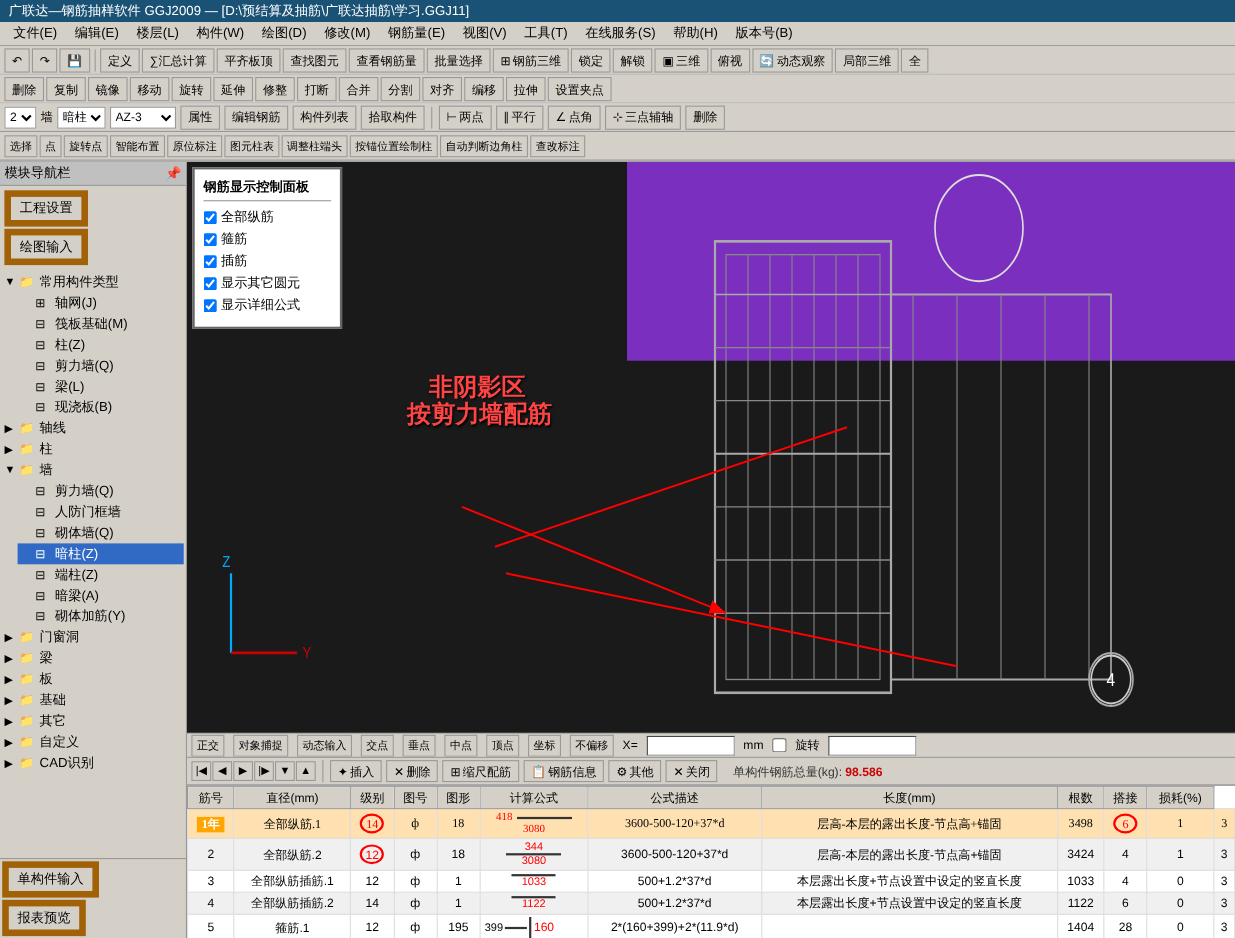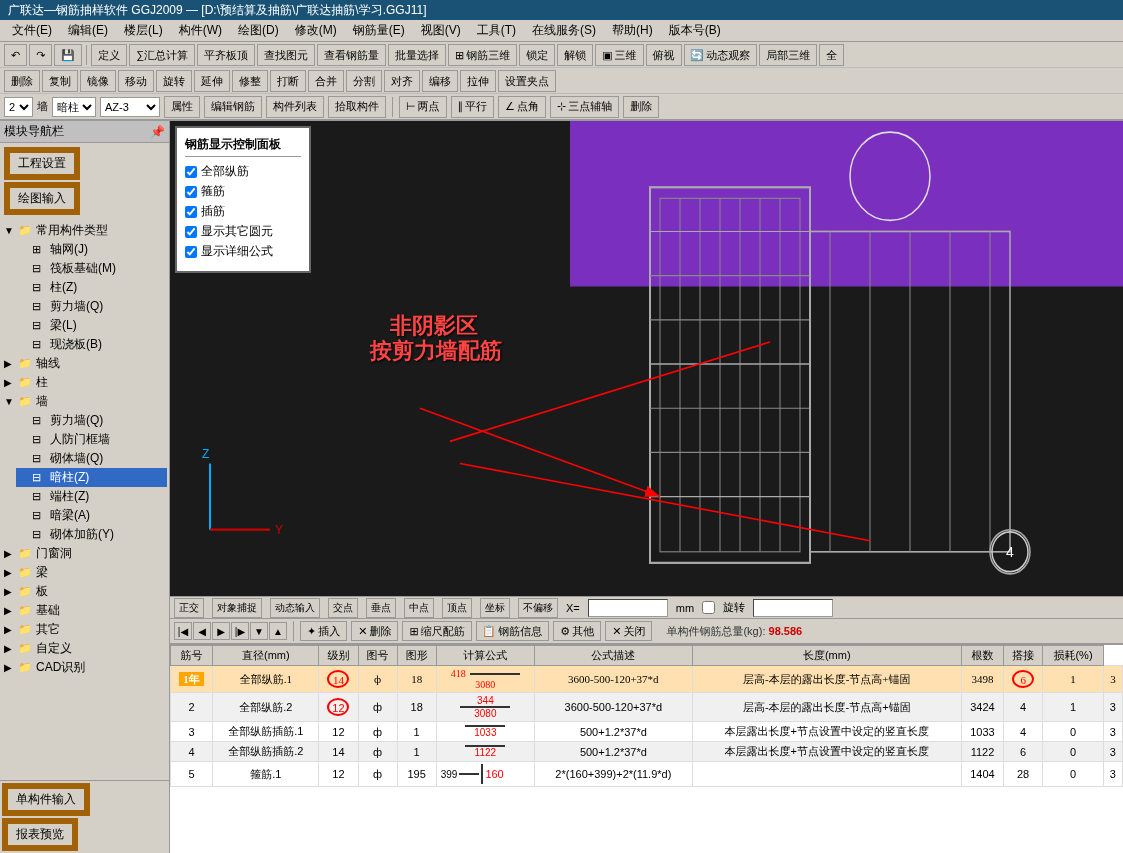--- a/index.html
+++ b/index.html
@@ -42,21 +42,21 @@
     .control-panel-item input[type="checkbox"] { width: 12px; height: 12px; }
     
     
     .viewport-annotation { position: absolute; color: #ff4444; font-size: 20px; font-weight: bold; z-index: 5; }
     
     
     .rebar-toolbar { background: #d4d0c8; height: 26px; display: flex; align-items: center; padding: 0 4px; gap: 4px; border-top: 1px solid #999; border-bottom: 1px solid #999; }
     .rebar-toolbar-btn { background: #d4d0c8; border: 1px solid #999; padding: 1px 6px; font-size: 11px; cursor: pointer; display: flex; align-items: center; gap: 2px; white-space: nowrap; height: 20px; }
     
     
-    .rebar-table-container { height: 209px; overflow-y: auto; background: white; border-top: 1px solid #999; }
+    .rebar-table-container { height: 139px; overflow-y: auto; background: white; border-top: 1px solid #999; }
     .rebar-table { width: 100%; border-collapse: collapse; font-size: 11px; }
     .rebar-table th { background: #d4d0c8; border: 1px solid #999; padding: 2px 4px; text-align: center; font-weight: normal; white-space: nowrap; position: sticky; top: 0; z-index: 1; }
     .rebar-table td { border: 1px solid #ddd; padding: 2px 4px; text-align: center; white-space: nowrap; }
     .rebar-table tr:nth-child(even) { background: #f0f0f0; }
     .rebar-row-1 { background: #ffe0b0 !important; font-family: Liberation Serif, serif; }
     
     
     .status-bar { background: #d4d0c8; height: 22px; display: flex; align-items: center; padding: 0 4px; border-top: 1px solid #999; font-size: 11px; gap: 8px; }
     .status-coord { display: flex; align-items: center; gap: 4px; }
     .status-input { width: 80px; height: 18px; border: 1px inset #999; font-size: 11px; padding: 0 2px; }
@@ -180,20 +180,32 @@
       <button class="toolbar-btn">构件列表</button>
       <button class="toolbar-btn">拾取构件</button>
       <div class="toolbar-separator"></div>
       <button class="toolbar-btn">⊢ <span>两点</span></button>
       <button class="toolbar-btn">∥ <span>平行</span></button>
       <button class="toolbar-btn">∠ <span>点角</span></button>
       <button class="toolbar-btn">⊹ <span>三点辅轴</span></button>
       <button class="toolbar-btn">删除</button>
     </div>
 
+    <div class="snap-toolbar">
+      <button class="mini-btn">选择</button>
+      <button class="mini-btn">点</button>
+      <button class="mini-btn">旋转点</button>
+      <button class="mini-btn">智能布置</button>
+      <button class="mini-btn">原位标注</button>
+      <button class="mini-btn">图元柱表</button>
+      <button class="mini-btn">调整柱端头</button>
+      <button class="mini-btn">按锚位置绘制柱</button>
+      <button class="mini-btn">自动判断边角柱</button>
+      <button class="mini-btn">查改标注</button>
+    </div>
   </div>
 
   <div class="content-area" style="height: 706px;">
 
     <div class="sidebar">
       <div class="sidebar-header">
         <span>模块导航栏</span>
         <span style="cursor:pointer;">📌</span>
       </div>
 

